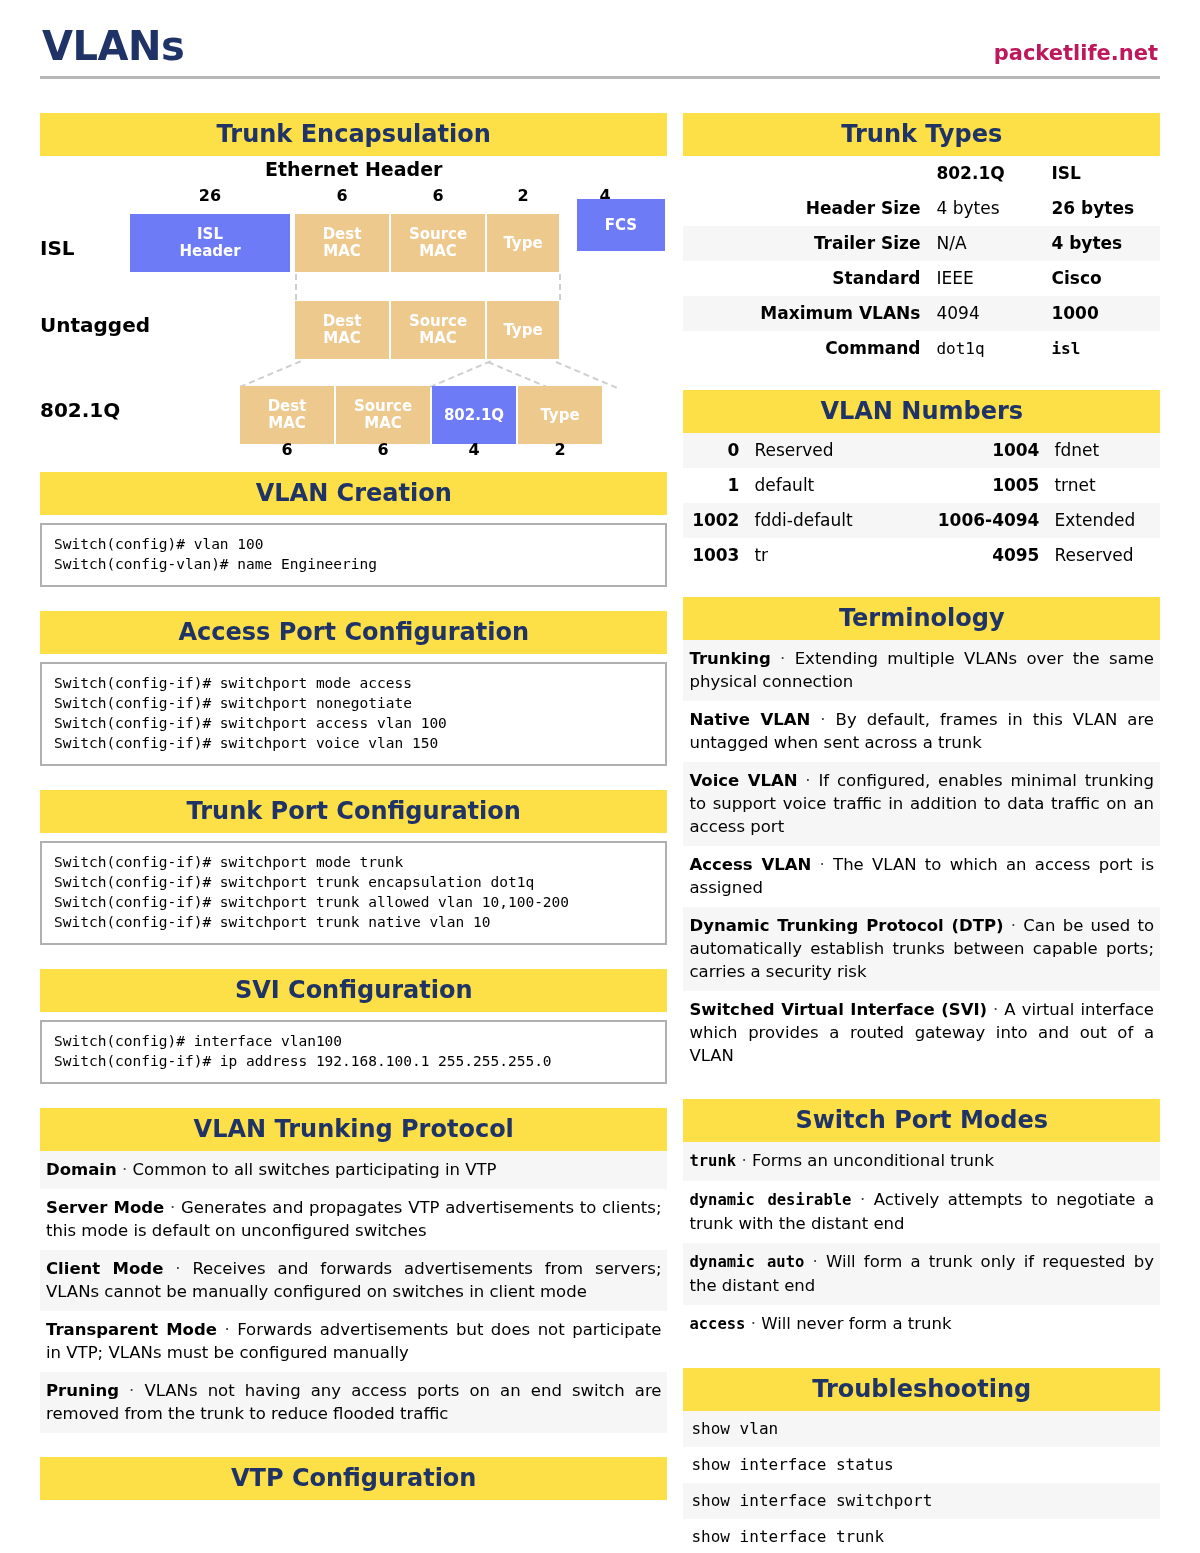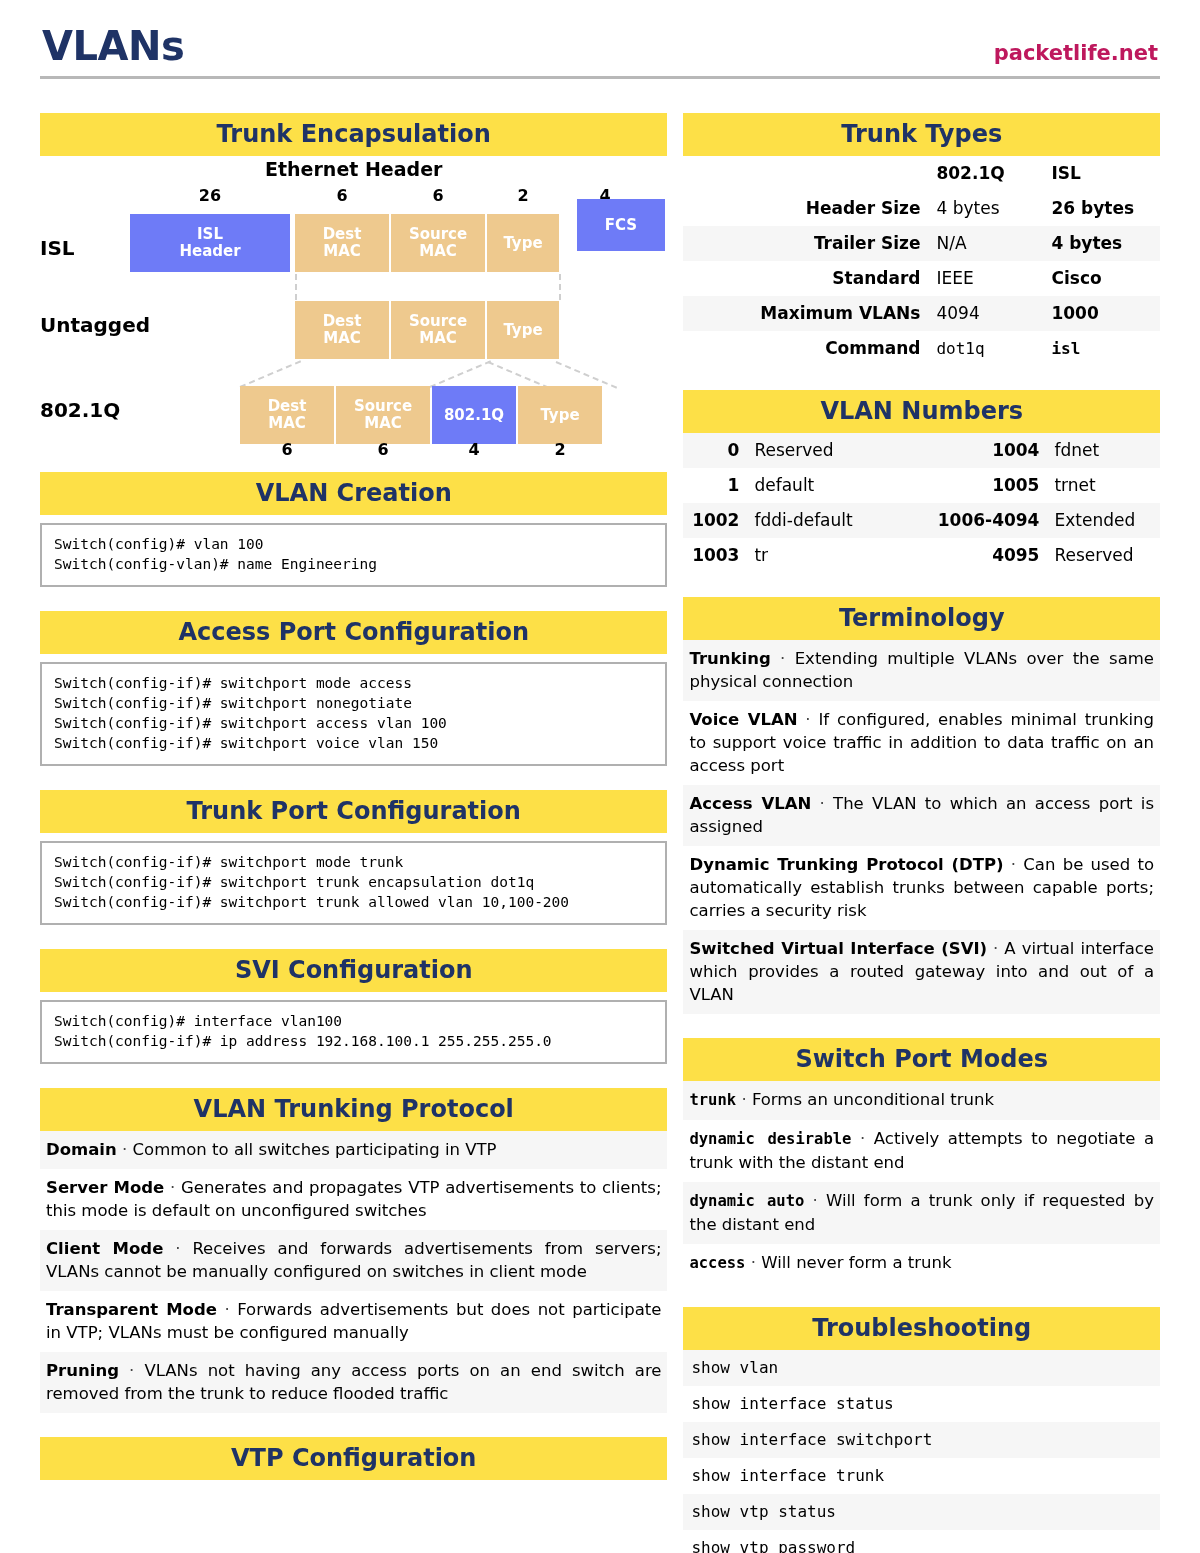--- a/index.html
+++ b/index.html
@@ -293,20 +293,21 @@
         <div class="line">Switch(config-if)# switchport nonegotiate</div>
         <div class="line">Switch(config-if)# switchport access vlan 100</div>
         <div class="line">Switch(config-if)# switchport voice vlan 150</div>
       </div>
 
       <div class="bar">Trunk Port Configuration</div>
       <div class="code">
         <div class="line">Switch(config-if)# switchport mode trunk</div>
         <div class="line">Switch(config-if)# switchport trunk encapsulation dot1q</div>
         <div class="line">Switch(config-if)# switchport trunk allowed vlan 10,100-200</div>
+        <div class="line">Switch(config-if)# switchport trunk native vlan 10</div>
       </div>
 
       <div class="bar">SVI Configuration</div>
       <div class="code">
         <div class="line">Switch(config)# interface vlan100</div>
         <div class="line">Switch(config-if)# ip address 192.168.100.1 255.255.255.0</div>
       </div>
 
       <div class="bar tight">VLAN Trunking Protocol</div>
       <div class="deflist">
@@ -385,20 +386,21 @@
             <td class="nm c2">tr</td>
             <td class="num c3">4095</td>
             <td class="nm">Reserved</td>
           </tr>
         </tbody>
       </table>
 
       <div class="bar tight">Terminology</div>
       <div class="deflist">
         <div class="defrow"><b>Trunking</b> <span class="sep">·</span> <span>Extending multiple VLANs over the same physical connection</span></div>
+        <div class="defrow"><b>Native VLAN</b> <span class="sep">·</span> <span>By default, frames in this VLAN are untagged when sent across a trunk</span></div>
         <div class="defrow"><b>Voice VLAN</b> <span class="sep">·</span> <span>If configured, enables minimal trunking to support voice traffic in addition to data traffic on an access port</span></div>
         <div class="defrow"><b>Access VLAN</b> <span class="sep">·</span> <span>The VLAN to which an access port is assigned</span></div>
         <div class="defrow"><b>Dynamic Trunking Protocol (DTP)</b> <span class="sep">·</span> <span>Can be used to automatically establish trunks between capable ports; carries a security risk</span></div>
         <div class="defrow"><b>Switched Virtual Interface (SVI)</b> <span class="sep">·</span> <span>A virtual interface which provides a routed gateway into and out of a VLAN</span></div>
       </div>
 
       <div class="bar tight">Switch Port Modes</div>
       <div class="deflist">
         <div class="defrow"><span class="mono">trunk</span> <span class="sep">·</span> <span>Forms an unconditional trunk</span></div>
         <div class="defrow"><span class="mono">dynamic desirable</span> <span class="sep">·</span> <span>Actively attempts to negotiate a trunk with the distant end</span></div>

